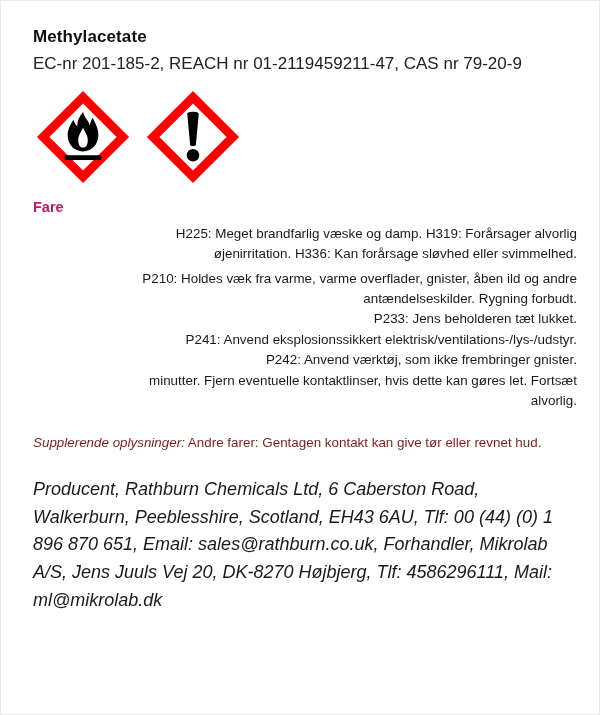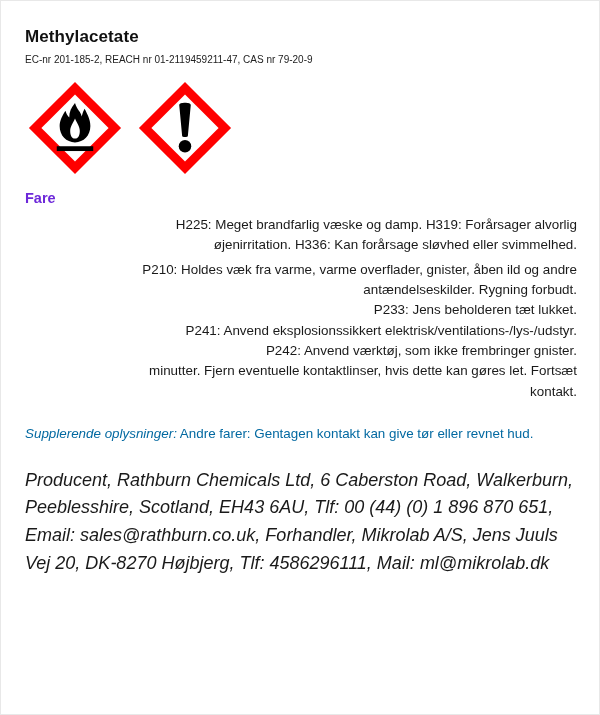--- a/index.html
+++ b/index.html
@@ -10,73 +10,73 @@
     width: 600px;
     height: 715px;
     background: #ffffff;
     font-family: "Liberation Sans", sans-serif;
     color: #1a1a1a;
     overflow: hidden;
     box-sizing: border-box;
     border: 1px solid #e8e8e8;
   }
   .label-sheet {
-    padding: 26px 22px 0 24px;
+    padding: 26px 22px 0 32px;
     box-sizing: border-box;
     width: 100%;
     height: 100%;
   }
   .product-title {
     font-size: 17px;
     font-weight: bold;
     color: #111111;
     letter-spacing: 0.1px;
     margin: 0 0 6px 0;
     line-height: 1.2;
   }
   .identifiers {
-    font-size: 10px;
+    font-size: 17px;
     color: #222222;
     margin: 0 0 14px 0;
     line-height: 1.3;
   }
   .pictogram-row {
     display: flex;
     align-items: flex-start;
     gap: 14px;
     margin: 0 0 12px 2px;
     height: 98px;
   }
   .pictogram {
     width: 96px;
     height: 96px;
     display: block;
   }
   .signal-word {
     font-size: 14.5px;
     font-weight: bold;
-    color: #6d28d9;
+    color: #be185d;
     margin: 2px 0 7px 0;
     line-height: 1.2;
   }
   .statement-block {
     margin: 0 0 4px 0;
   }
   .statement {
     font-size: 13.4px;
     line-height: 1.52;
     color: #1a1a1a;
     margin: 0;
     max-width: 556px;
     text-align: right;
   }
   .supplementary {
     font-size: 13.4px;
     line-height: 1.52;
-    color: #0369a1;
+    color: #7f1d1d;
     margin: 22px 0 0 0;
     max-width: 556px;
   }
   .supplementary .lead {
     font-style: italic;
   }
   .supplier-info {
     font-size: 18px;
     line-height: 1.55;
     color: #1a1a1a;
@@ -139,20 +139,20 @@
     <p class="statement">øjenirritation. H336: Kan forårsage sløvhed eller svimmelhed.</p>
   </div>
 
   <div class="statement-block">
     <p class="statement">P210: Holdes væk fra varme, varme overflader, gnister, åben ild og andre</p>
     <p class="statement">antændelseskilder. Rygning forbudt.</p>
     <p class="statement">P233: Jens beholderen tæt lukket.</p>
     <p class="statement">P241: Anvend eksplosionssikkert elektrisk/ventilations-/lys-/udstyr.</p>
     <p class="statement">P242: Anvend værktøj, som ikke frembringer gnister.</p>
     <p class="statement">minutter. Fjern eventuelle kontaktlinser, hvis dette kan gøres let. Fortsæt</p>
-    <p class="statement">kontakt.</p>
+    <p class="statement">alvorlig.</p>
   </div>
 
   <p class="supplementary"><span class="lead">Supplerende oplysninger:</span><span> Andre farer: Gentagen kontakt kan give tør eller revnet hud.</span></p>
 
   <p class="supplier-info">Producent, Rathburn Chemicals Ltd, 6 Caberston Road, Walkerburn, Peeblesshire, Scotland, EH43 6AU, Tlf: 00 (44) (0) 1 896 870 651, Email: sales@rathburn.co.uk, Forhandler, Mikrolab A/S, Jens Juuls Vej 20, DK-8270 Højbjerg, Tlf: 4586296111, Mail: ml@mikrolab.dk</p>
 
 </div>
 
 </body></html>

